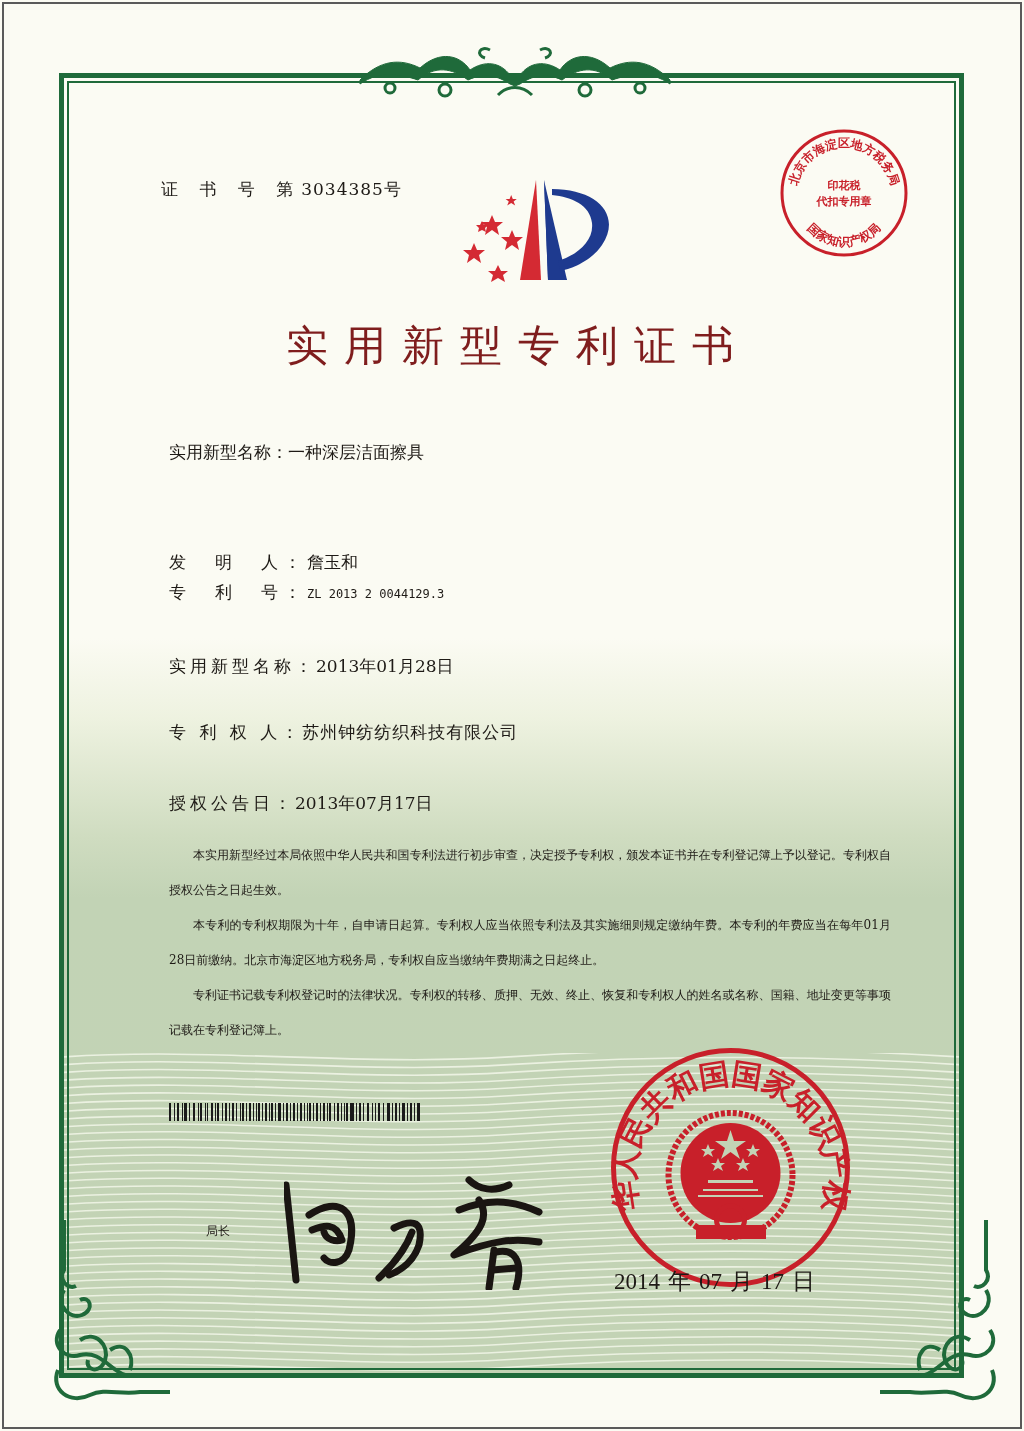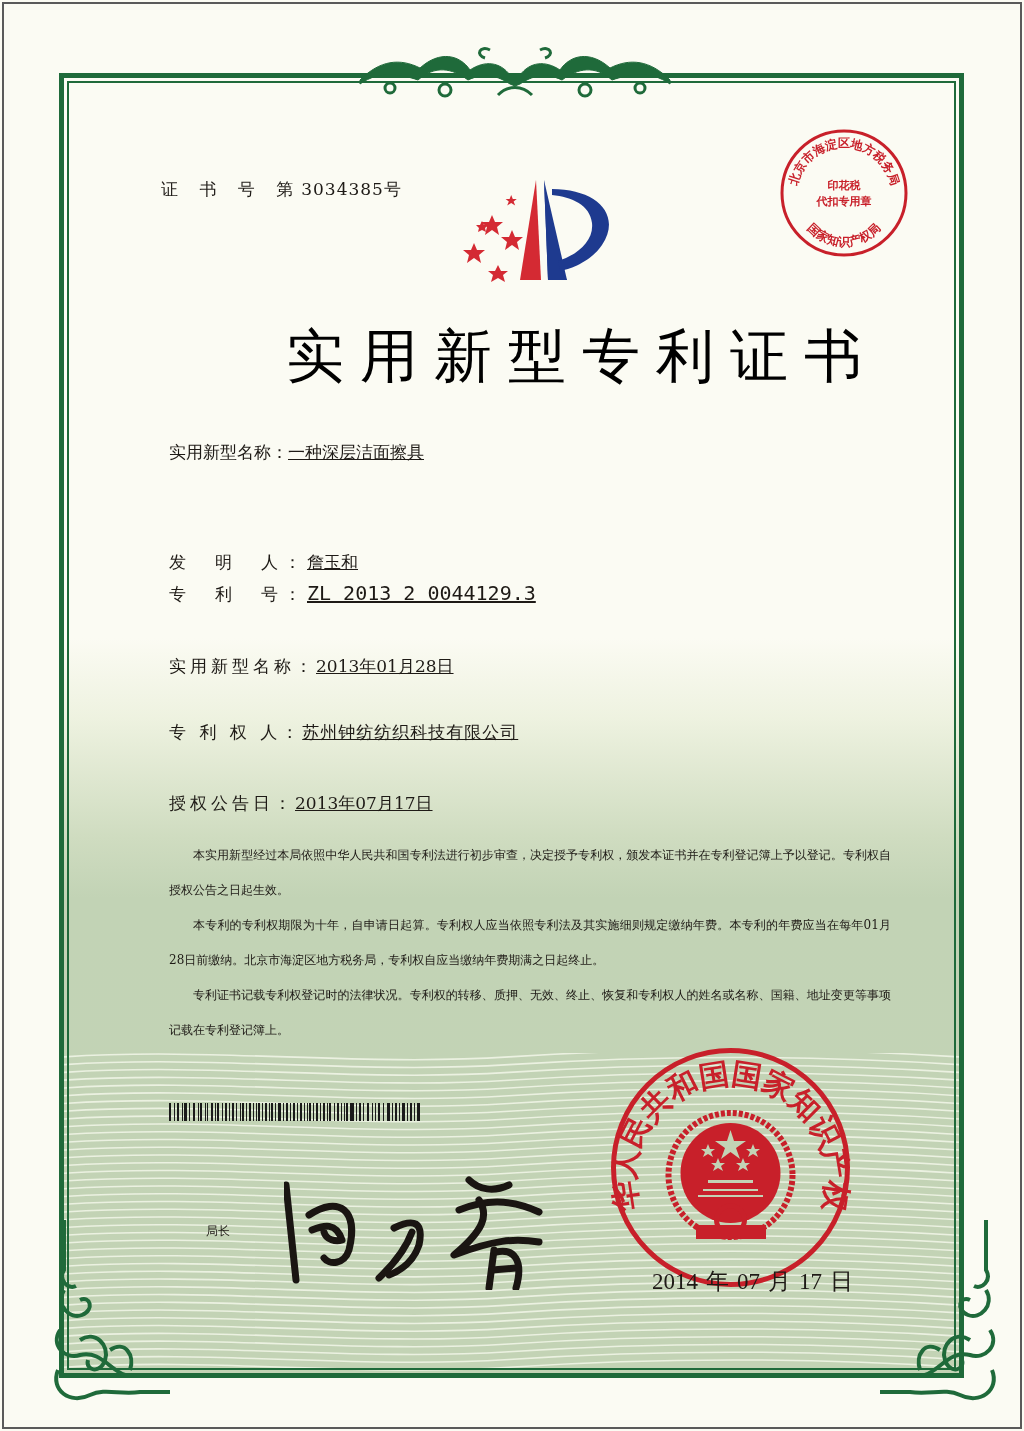--- a/index.html
+++ b/index.html
@@ -37,50 +37,50 @@
 
   .cert-number { position: absolute; left: 145px; top: 178px; font-size: 17px; letter-spacing: 1px; }
   .cert-number .sp { letter-spacing: 8px; }
 
   .logo { position: absolute; left: 436px; top: 175px; width: 160px; height: 110px; }
 
   .tax-stamp { position: absolute; left: 762px; top: 127px; width: 132px; height: 132px; }
 
   .main-title {
     position: absolute; left: 270px; top: 318px; width: 500px;
-    font-size: 58px; letter-spacing: 16px; font-family: Liberation Serif, serif;
-    font-weight: normal; color: #000000; white-space: nowrap;
+    font-size: 42px; letter-spacing: 16px; font-family: Liberation Serif, serif;
+    font-weight: normal; color: #7f1d1d; white-space: nowrap;
   }
 
   .field { position: absolute; left: 153px; font-size: 17px; white-space: nowrap; }
   .field .label { display: inline-block; }
-  .field .value { display: inline-block; text-decoration: underline; }
+  .field .value { display: inline-block; }
   .f-name { top: 441px; }
   .f-inventor { top: 511px; margin-top: 40px; }
   .f-patentno { top: 581px; }
   .f-appdate { top: 655px; }
   .f-holder { top: 721px; }
   .f-grantdate { top: 792px; }
-  .mono { font-family: "DejaVu Sans Mono", "Liberation Mono", monospace; font-size: 20px; }
+  .mono { font-family: "DejaVu Sans Mono", "Liberation Mono", monospace; font-size: 12px; }
 
   .body-text {
     position: absolute; left: 153px; top: 838px; width: 722px;
     font-size: 12px; line-height: 35px; text-align: justify;
   }
   .body-text p { margin: 0; text-indent: 2em; }
 
   .barcode { position: absolute; left: 153px; top: 1103px; width: 252px; height: 18px; }
 
   .director-label { position: absolute; left: 190px; top: 1223px; font-size: 12px; font-family: "DejaVu Sans", "Liberation Sans", sans-serif; }
   .signature { position: absolute; left: 268px; top: 1170px; width: 280px; height: 120px; }
 
   .official-seal { position: absolute; left: 592px; top: 1045px; width: 245px; height: 245px; }
   .issue-date {
     position: absolute; left: 598px; top: 1266px; font-size: 23px;
-    font-family: "Liberation Serif", "DejaVu Serif", serif; white-space: nowrap; margin-left: 38px;
+    font-family: "Liberation Serif", "DejaVu Serif", serif; white-space: nowrap;
   }
   .issue-date span { margin-right: 8px; }
 </style>
 </head>
 <body>
 
 <div class="outer-frame"></div>
 
 <div class="cert-panel">
   <div class="wave-area">

